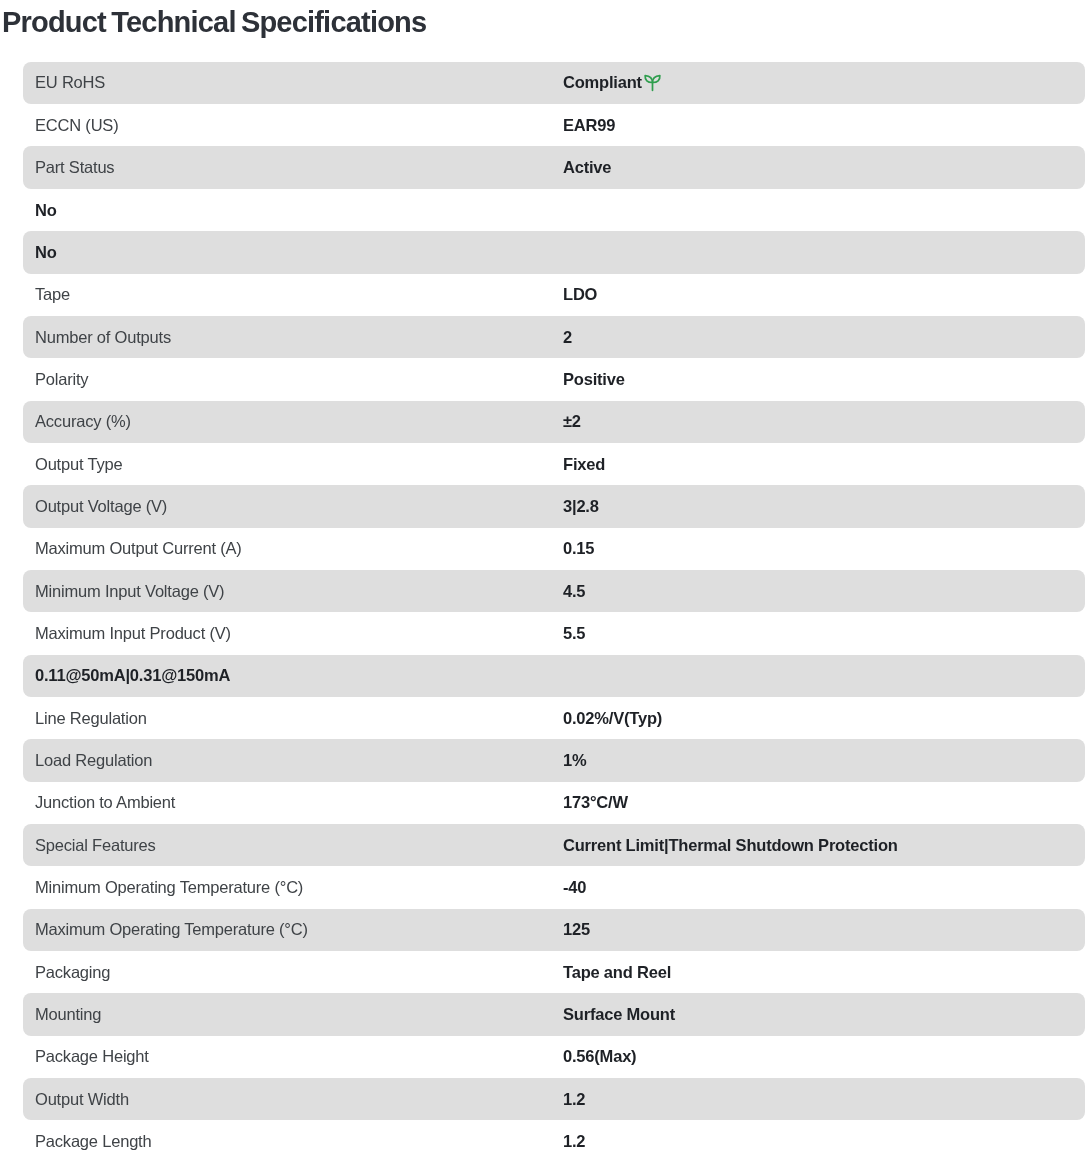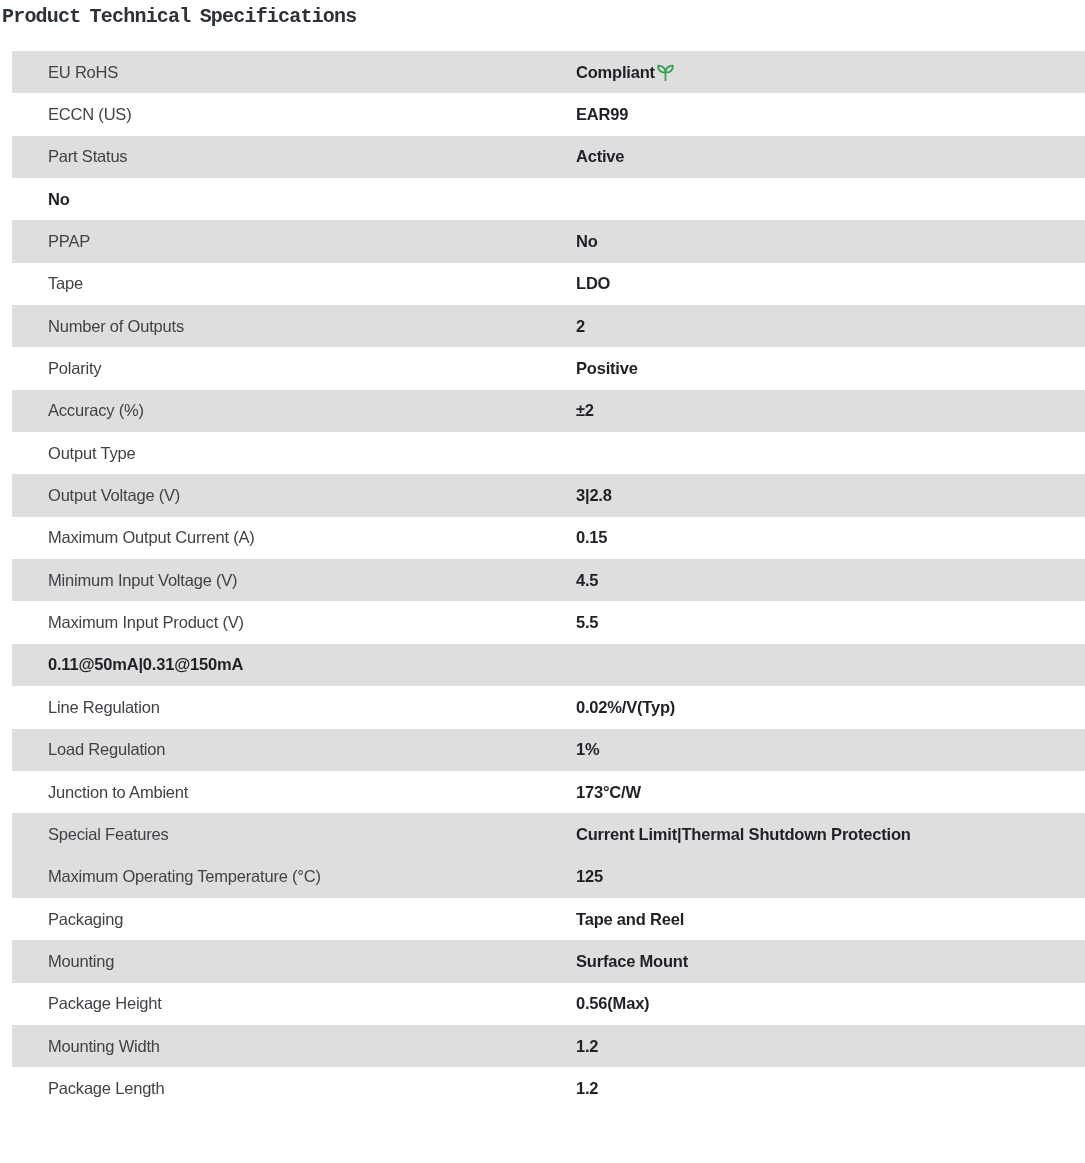--- a/index.html
+++ b/index.html
@@ -16,38 +16,38 @@
     background: #ffffff;
     font-family: "Liberation Sans", "DejaVu Sans", sans-serif;
   }
   .page {
     width: 1085px;
     height: 1163px;
     overflow: hidden;
     background: #ffffff;
   }
   .page-title {
-    font-size: 20px;
+    font-size: 29px;
     font-weight: bold;
     letter-spacing: -0.8px;
     word-spacing: -2px;
     color: var(--title-color);
     padding: 5px 0 0 2px;
     line-height: 1.2;
-    font-family: Liberation Mono, monospace;
   }
   .spec-table {
     margin-top: 22px;
   }
   .spec-row {
     display: flex;
     align-items: center;
     height: 42.35px;
-    margin-left: 12px;
-    padding-left: 36px;
+    margin-left: 23px;
+    padding-left: 12px;
+    border-radius: 8px;
   }
   .spec-row.alt   { background: var(--row-alt-bg); }
   .spec-row.plain { background: var(--row-plain-bg); }
   .spec-label {
     flex: 0 0 528px;
     font-size: 16.5px;
     font-weight: 400;
     color: var(--label-color);
     letter-spacing: -0.2px;
   }
@@ -105,21 +105,20 @@
   </div>
 
   <div class="spec-row plain">
     <div class="spec-value">
       <span>No</span>
 
     </div>
   </div>
 
   <div class="spec-row alt">
-    <div class="spec-label">PPAP</div>
     <div class="spec-value">
       <span>No</span>
 
     </div>
   </div>
 
   <div class="spec-row plain">
     <div class="spec-label">Tape</div>
     <div class="spec-value">
       <span>LDO</span>
@@ -146,20 +145,24 @@
   <div class="spec-row alt">
     <div class="spec-label">Accuracy (%)</div>
     <div class="spec-value">
       <span>±2</span>
 
     </div>
   </div>
 
   <div class="spec-row plain">
     <div class="spec-label">Output Type</div>
+    <div class="spec-value">
+      <span>Fixed</span>
+
+    </div>
   </div>
 
   <div class="spec-row alt">
     <div class="spec-label">Output Voltage (V)</div>
     <div class="spec-value">
       <span>3|2.8</span>
 
     </div>
   </div>
 
@@ -219,20 +222,27 @@
   </div>
 
   <div class="spec-row alt">
     <div class="spec-label">Special Features</div>
     <div class="spec-value">
       <span>Current Limit|Thermal Shutdown Protection</span>
 
     </div>
   </div>
 
+  <div class="spec-row plain">
+    <div class="spec-label">Minimum Operating Temperature (°C)</div>
+    <div class="spec-value">
+      <span>-40</span>
+
+    </div>
+  </div>
 
   <div class="spec-row alt">
     <div class="spec-label">Maximum Operating Temperature (°C)</div>
     <div class="spec-value">
       <span>125</span>
 
     </div>
   </div>
 
   <div class="spec-row plain">
@@ -253,21 +263,21 @@
 
   <div class="spec-row plain">
     <div class="spec-label">Package Height</div>
     <div class="spec-value">
       <span>0.56(Max)</span>
 
     </div>
   </div>
 
   <div class="spec-row alt">
-    <div class="spec-label">Mounting Width</div>
+    <div class="spec-label">Output Width</div>
     <div class="spec-value">
       <span>1.2</span>
 
     </div>
   </div>
 
   <div class="spec-row plain">
     <div class="spec-label">Package Length</div>
     <div class="spec-value">
       <span>1.2</span>

